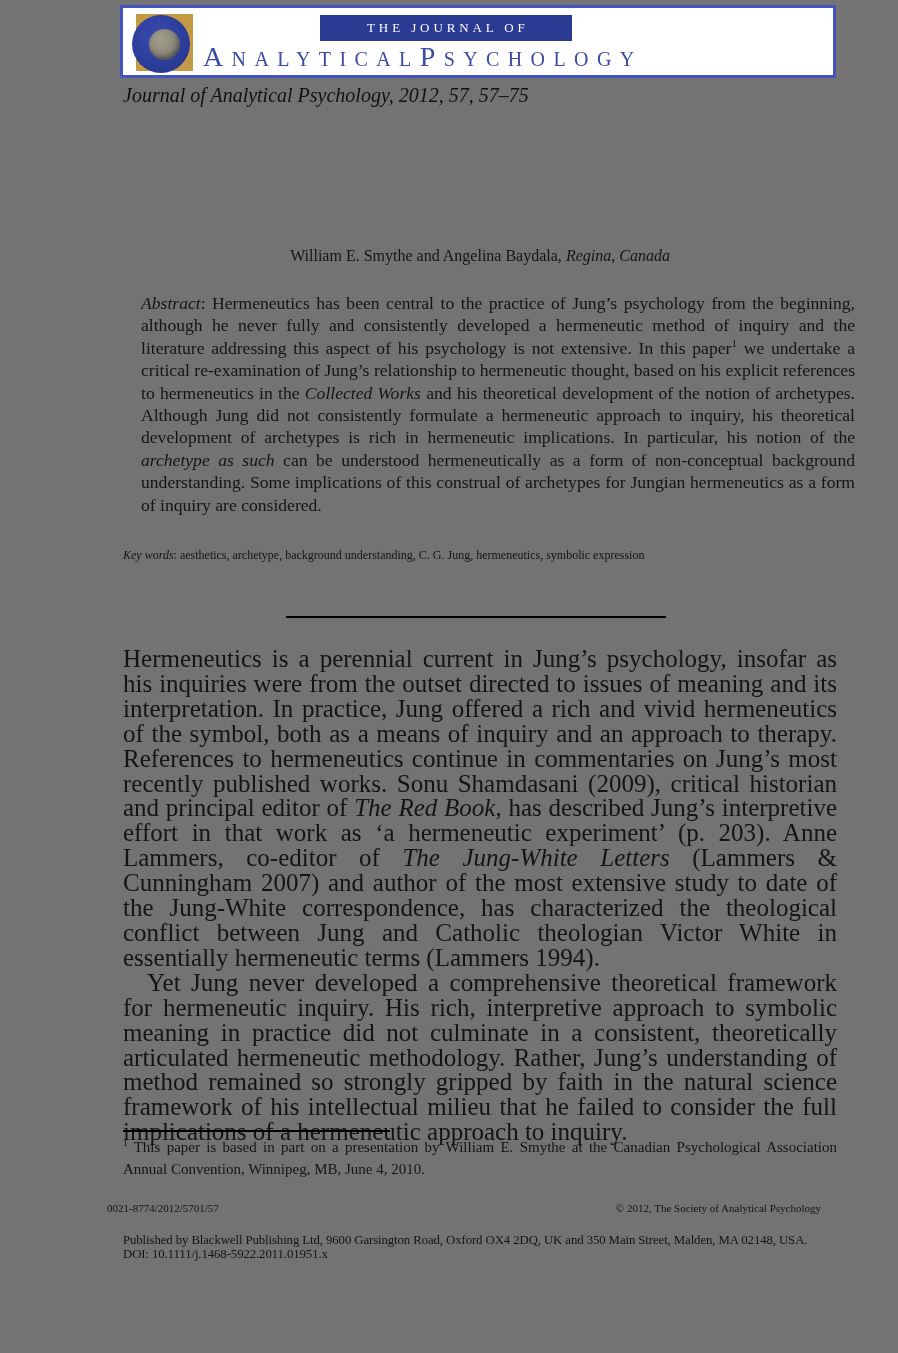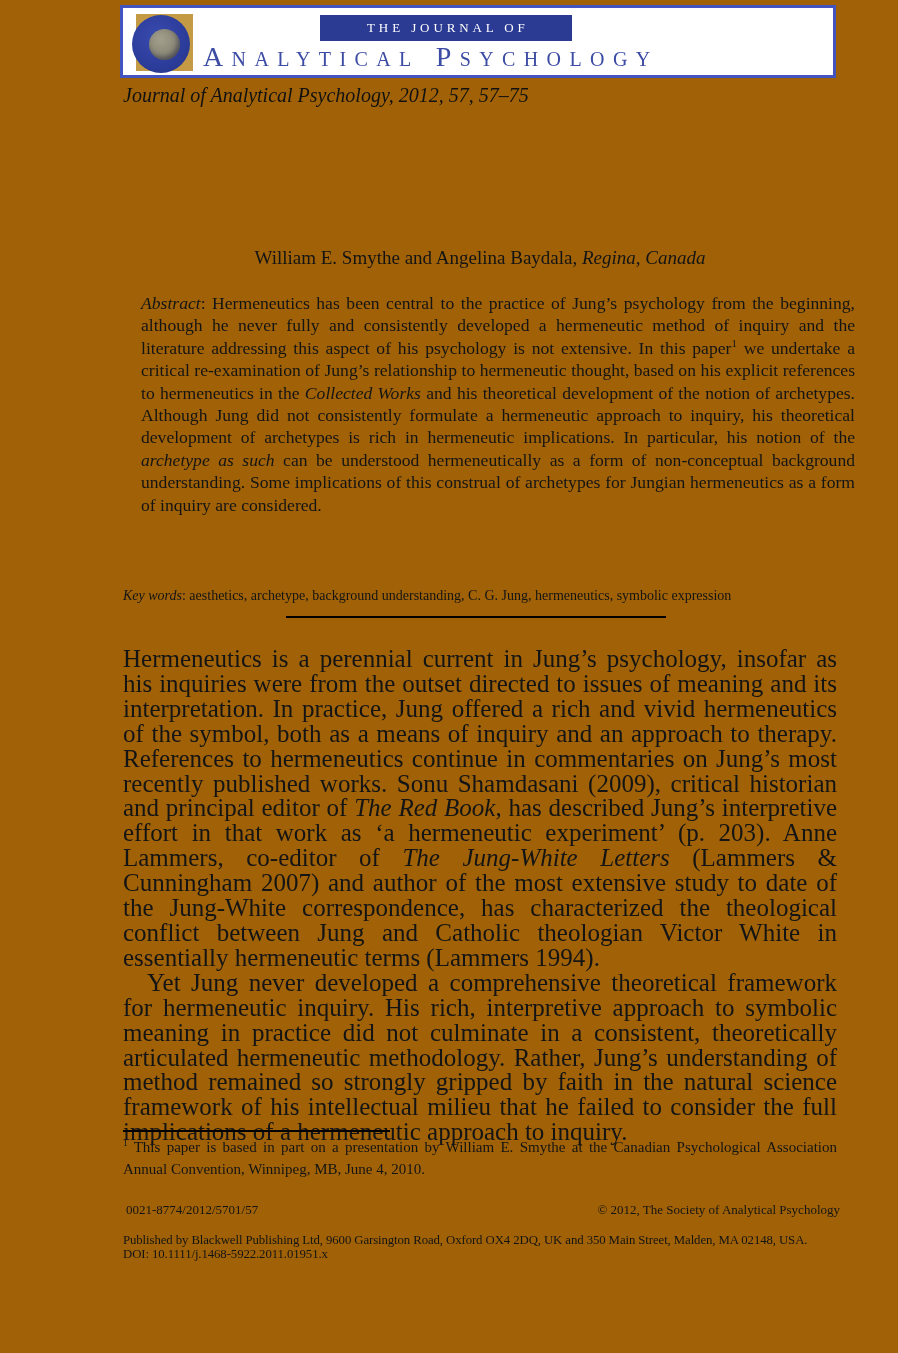--- a/index.html
+++ b/index.html
@@ -1,17 +1,17 @@
 <!DOCTYPE html>
 <html><head>
 <meta charset="utf-8">
 <style>
   html,body { margin:0; padding:0; background:#ffffff; }
   .page {
-    position:relative; width:898px; height:1353px; background:#a16207;
+    position:relative; width:898px; height:1353px; background:#737373;
     font-family:"Liberation Serif", serif; color:#141414; overflow:hidden;
   }
   
   .masthead {
     position:absolute; left:120px; top:5px; width:716px; height:73px;
     box-sizing:border-box; border:3px solid #4353c0; background:#fff;
   }
   .logo-square { position:absolute; left:13px; top:6px; width:57px; height:57px; background:#c49b44; }
   .logo-ring {
     position:absolute; left:-4px; top:1px; width:58px; height:58px; border-radius:50%;
@@ -25,53 +25,53 @@
   .banner {
     position:absolute; left:197px; top:7px; width:248px; height:26px;
     display:flex; align-items:center; justify-content:center;
     background:#2b3a92; color:#ffffff; font-size:13px; letter-spacing:.30em;
     white-space:nowrap; padding-left:.3em;
   }
   .mast-name {
     position:absolute; left:80px; top:33px; white-space:nowrap;
     font-variant:small-caps; font-size:28px; color:#3c4ba3; letter-spacing:.30em;
   }
-  .mast-name .w2 { margin-left:16px; }
+  .mast-name .w2 { margin-left:0; }
   
   .citation { position:absolute; left:123px; top:84px; font-style:italic; font-size:20px; color:#111;text-align:right; }
   .title {
     position:absolute; left:92px; top:163px; width:714px; text-align:center;
     font-size:34px; color:#0e0e0e; letter-spacing:.2px; white-space:nowrap;
   }
-  .authors { position:absolute; left:123px; top:247px; width:714px; text-align:center; font-size:19px; }
+  .authors { position:absolute; left:123px; top:247px; width:714px; text-align:center; font-size:16px; }
   .abstract {
     position:absolute; left:141px; top:292px; width:714px;
     font-size:17.6px; line-height:22.4px; text-align:justify;
   }
   .keywords {
-    position:absolute; left:123px; top:585px; width:714px;
-    font-size:14px; line-height:22.4px; text-align:justify;
+    position:absolute; left:123px; top:544px; width:714px;
+    font-size:12px; line-height:22.4px; text-align:justify;
   }
   .divider { position:absolute; left:286px; top:616px; width:380px; border-top:2px solid #000; }
   
   .body-text {
     position:absolute; left:123px; top:647px; width:714px;
     font-size:25px; line-height:24.9px; text-align:justify;
   }
   .body-text p { margin:0; }
   .body-text p.indent { text-indent:24px; }
   
   .fn-rule { position:absolute; left:123px; top:1130px; width:267px; border-top:2px solid #000; }
   .footnote {
     position:absolute; left:123px; top:1137px; width:714px;
     font-size:15px; line-height:21.5px; text-align:justify;
   }
   .footer-row {
-    position:absolute; left:126px; top:1202px; width:714px;
-    display:flex; justify-content:space-between; font-size:13px;align-items:center;
+    position:absolute; left:107px; top:1202px; width:714px;
+    display:flex; justify-content:space-between; font-size:11px;align-items:center;
   }
   .publisher {
     position:absolute; left:123px; top:1233px; width:714px;
     font-size:12.8px; line-height:14px; letter-spacing:-0.1px;
   }
   sup { font-size:.62em; line-height:0; vertical-align:super; }
   em { font-style:italic; }
 </style>
 </head>
 <body>

